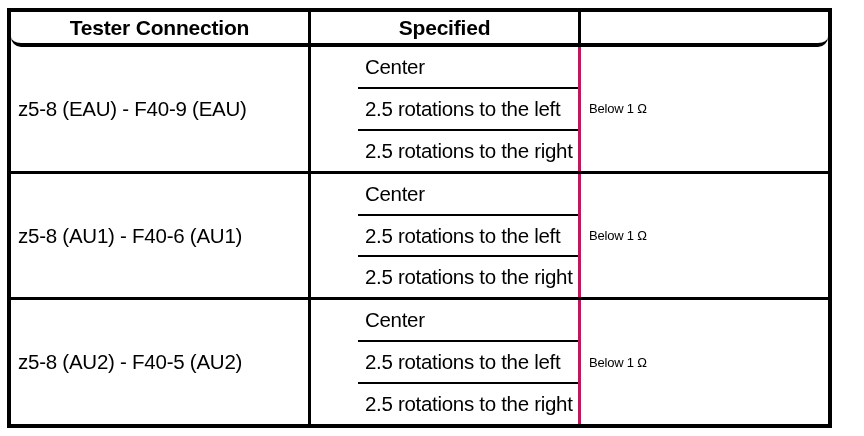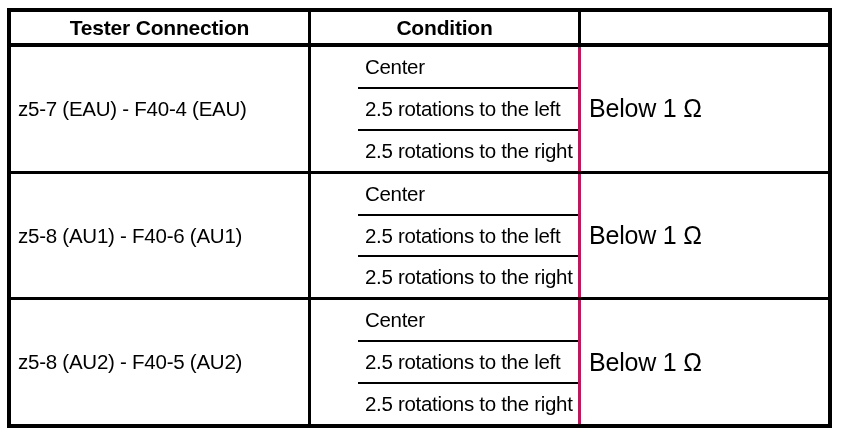--- a/index.html
+++ b/index.html
@@ -36,20 +36,21 @@
     background: #ffffff;
   }
 
   
   .thead {
     display: flex;
     height: 35px;
     flex: 0 0 35px;
     border-bottom: 4px solid #000000;
     box-sizing: border-box;
+    border-radius: 10px;
   }
   .th {
     box-sizing: border-box;
     display: flex;
     align-items: center;
     justify-content: center;
     font-weight: bold;
     font-size: 21px;
     letter-spacing: -0.2px;
     white-space: nowrap;
@@ -115,41 +116,41 @@
   }
   .cond-cell:last-child { border-bottom: none; }
 
   
   .cell-spec {
     box-sizing: border-box;
     flex: 1 1 auto;
     display: flex;
     align-items: center;
     padding-left: 8px;
-    font-size: 25px;
+    font-size: 13px;
     letter-spacing: -0.2px;
     white-space: nowrap;
   }
 </style>
 </head>
 <body>
 
 <div class="sheet">
 
   <div class="spec-table">
 
     <div class="thead">
       <div class="th c1">Tester Connection</div>
-      <div class="th c2">Condition</div>
+      <div class="th c2">Specified</div>
     </div>
 
     <div class="tbody">
 
       <div class="group">
-        <div class="cell-conn">z5-7 (EAU) - F40-4 (EAU)</div>
+        <div class="cell-conn">z5-8 (EAU) - F40-9 (EAU)</div>
         <div class="cond-stack">
           <div class="cond-cell">Center</div>
           <div class="cond-cell">2.5 rotations to the left</div>
           <div class="cond-cell">2.5 rotations to the right</div>
         </div>
         <div class="cell-spec">Below 1 Ω</div>
       </div>
 
       <div class="group">
         <div class="cell-conn">z5-8 (AU1) - F40-6 (AU1)</div>

